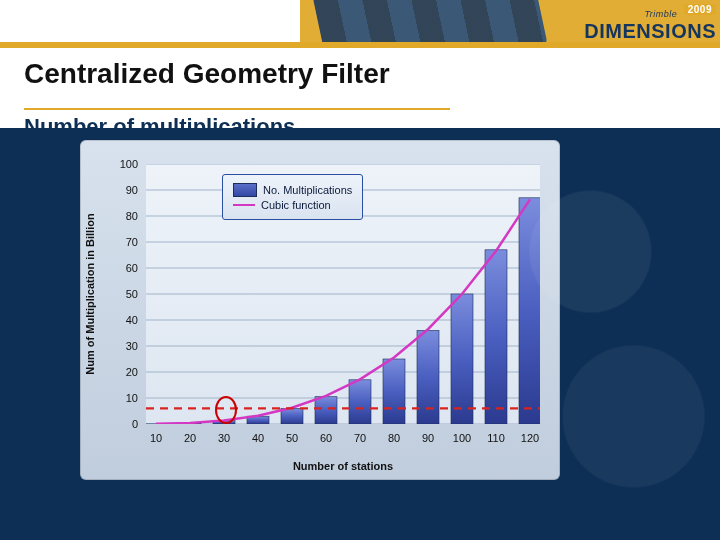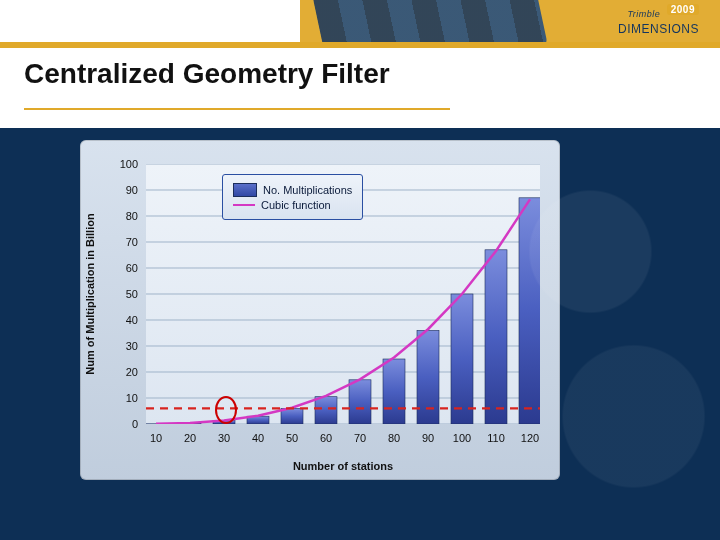--- a/index.html
+++ b/index.html
@@ -1,22 +1,22 @@
 <!DOCTYPE html>
 <html><head>
 <meta charset="utf-8">
 <style>
 html,body{margin:0;padding:0;width:720px;height:540px;font-family:Arial,Helvetica,sans-serif;background:#fff;overflow:hidden}
 .header-band{position:absolute;top:0;left:0;right:0;height:42px;background:#fff}
 .header-deco{position:absolute;top:0;right:0;width:420px;height:42px;overflow:hidden}
 .header-deco::before{content:"";position:absolute;left:-30px;top:-20px;width:500px;height:80px;background:#e0a92a;border-radius:40px;transform:rotate(-3deg);opacity:.95}
 .header-deco::after{content:"";position:absolute;right:180px;top:-30px;width:220px;height:100px;background:repeating-linear-gradient(90deg,#13335e 0 24px,#1d4a82 24px 48px);border-radius:8px;transform:rotate(-12deg);opacity:.85}
-.brand{position:absolute;top:4px;right:21px;z-index:3;color:#14355f;font-size:14px;font-weight:700;letter-spacing:.5px;text-align:right}
+.brand{position:absolute;top:4px;right:4px;z-index:3;color:#14355f;font-size:14px;font-weight:700;letter-spacing:.5px;text-align:right}
 .brand .tm{font-size:9px;font-style:italic;font-weight:400}
-.brand .dim{font-size:12px;font-weight:400}
+.brand .dim{font-size:20px;font-weight:700}
 .brand .yr{display:inline-block;background:#e0a92a;color:#fff;font-size:10px;padding:0 4px;border-radius:3px;vertical-align:top;margin-left:2px}
 .gold-rule{position:absolute;top:42px;left:0;right:0;height:6px;background:#e0a92a}
 .title-area{position:absolute;top:58px;left:24px;right:24px}
 .title-area h1{margin:0;font-size:28px;font-weight:700;color:#111;border-bottom:2px solid #e0a92a;display:inline-block;padding-bottom:18px;padding-right:60px}
 .title-area h2{margin:4px 0 0 0;font-size:22px;font-weight:700;color:#0d2f55}
 .blue-body{position:absolute;top:128px;left:0;right:0;bottom:0;background:#0d2f55}
 .blue-body::after{content:"";position:absolute;inset:0;background:radial-gradient(circle at 82% 30%,rgba(255,255,255,.06) 0 60px,transparent 62px),radial-gradient(circle at 88% 70%,rgba(255,255,255,.05) 0 70px,transparent 72px);pointer-events:none}
 .chart-panel{position:absolute;top:12px;left:80px;width:480px;height:340px;background:linear-gradient(#d8e2ee,#c0cddd);border-radius:6px;box-shadow:inset 0 0 0 1px rgba(0,0,0,.15)}
 .plot-area{position:absolute;top:24px;left:66px;right:20px;bottom:56px;background:linear-gradient(#eef3f9,#dde6f1)}
 .grid line{stroke:#9fb3c9;stroke-width:1}
@@ -39,20 +39,21 @@
   <div class="brand">
     <span class="tm">Trimble</span>
     <span class="yr">2009</span><br>
     <span class="dim">DIMENSIONS</span>
   </div>
 </div>
 <div class="gold-rule"></div>
 
 <div class="title-area">
   <h1>Centralized Geometry Filter</h1>
+  <h2>Number of multiplications</h2>
 </div>
 
 <div class="blue-body">
   <div class="chart-panel">
     <div class="plot-area">
       <svg id="plot-svg" width="100%" height="100%" viewBox="0 0 394 260" preserveAspectRatio="none">
         <defs>
           <linearGradient id="barGrad" x1="0" y1="0" x2="0" y2="1">
             <stop offset="0" stop-color="#7b8ddd"></stop>
             <stop offset="0.5" stop-color="#4a5fc0"></stop>

